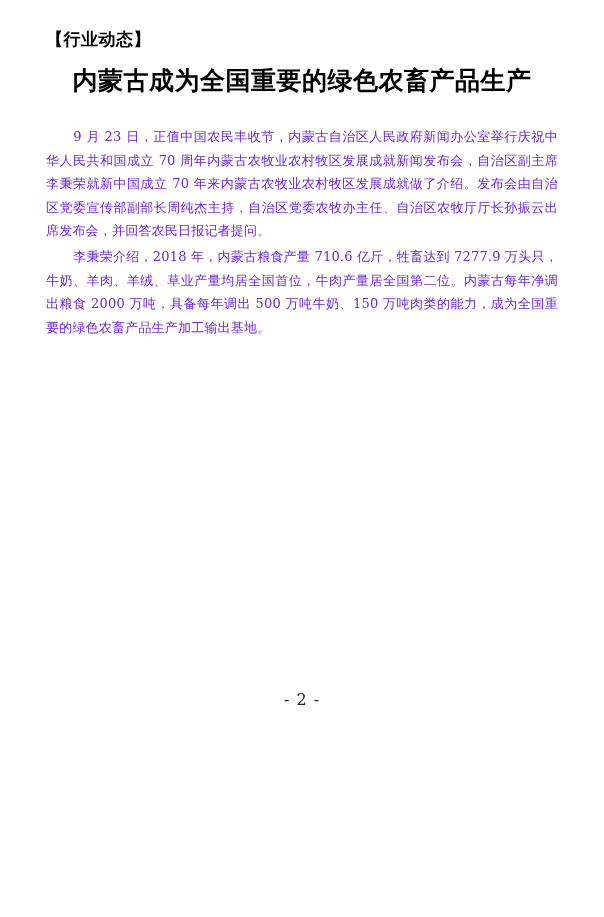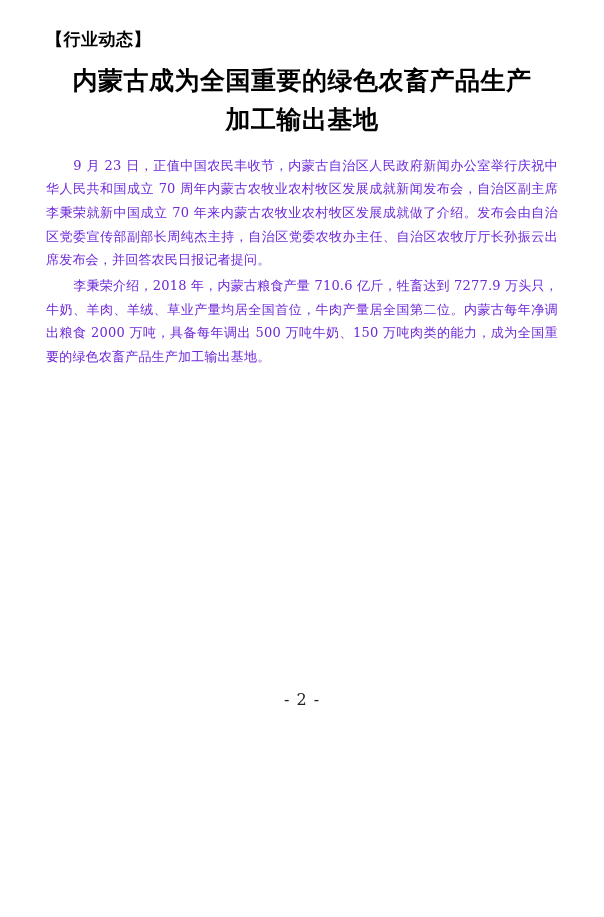--- a/index.html
+++ b/index.html
@@ -30,21 +30,21 @@
     margin: 6px 0 12px 0;
     line-height: 1.3;
   }
   .title {
     text-align: center;
     font-family: "DejaVu Serif", "Liberation Serif", serif;
     font-weight: bold;
     font-size: 25px;
     line-height: 1.55;
     color: #000000;
-    margin: 6px 0 14px 0;
+    margin: 6px 0 24px 0;
     letter-spacing: 0.5px;
   }
   .title-line {
     display: block;
   }
   .body-text {
     font-size: 13px;
     line-height: 1.82;
     text-align: justify;
     text-justify: inter-ideograph;
@@ -70,21 +70,20 @@
 </style>
 </head>
 <body>
 
 <div class="page">
 
   <div class="kicker">【行业动态】</div>
 
   <h1 class="title">
     <span class="title-line">内蒙古成为全国重要的绿色农畜产品生产</span>
-    <span class="title-line">加工输出基地</span>
   </h1>
 
   <p class="body-text"><span class="indent"></span><span>9 月 23 日，正值中国农民丰收节，内蒙古自治区人民政府新闻办公室举行庆祝中华人民共和国成立 70 周年内蒙古农牧业农村牧区发展成就新闻发布会，自治区副主席李秉荣就新中国成立 70 年来内蒙古农牧业农村牧区发展成就做了介绍。发布会由自治区党委宣传部副部长周纯杰主持，自治区党委农牧办主任、自治区农牧厅厅长孙振云出席发布会，并回答农民日报记者提问。</span></p>
 
   <p class="body-text"><span class="indent"></span><span>李秉荣介绍，2018 年，内蒙古粮食产量 710.6 亿斤，牲畜达到 7277.9 万头只，牛奶、羊肉、羊绒、草业产量均居全国首位，牛肉产量居全国第二位。内蒙古每年净调出粮食 2000 万吨，具备每年调出 500 万吨牛奶、150 万吨肉类的能力，成为全国重要的绿色农畜产品生产加工输出基地。</span></p>
 
 
   <div class="footer">- 2 -</div>
 
 </div>

